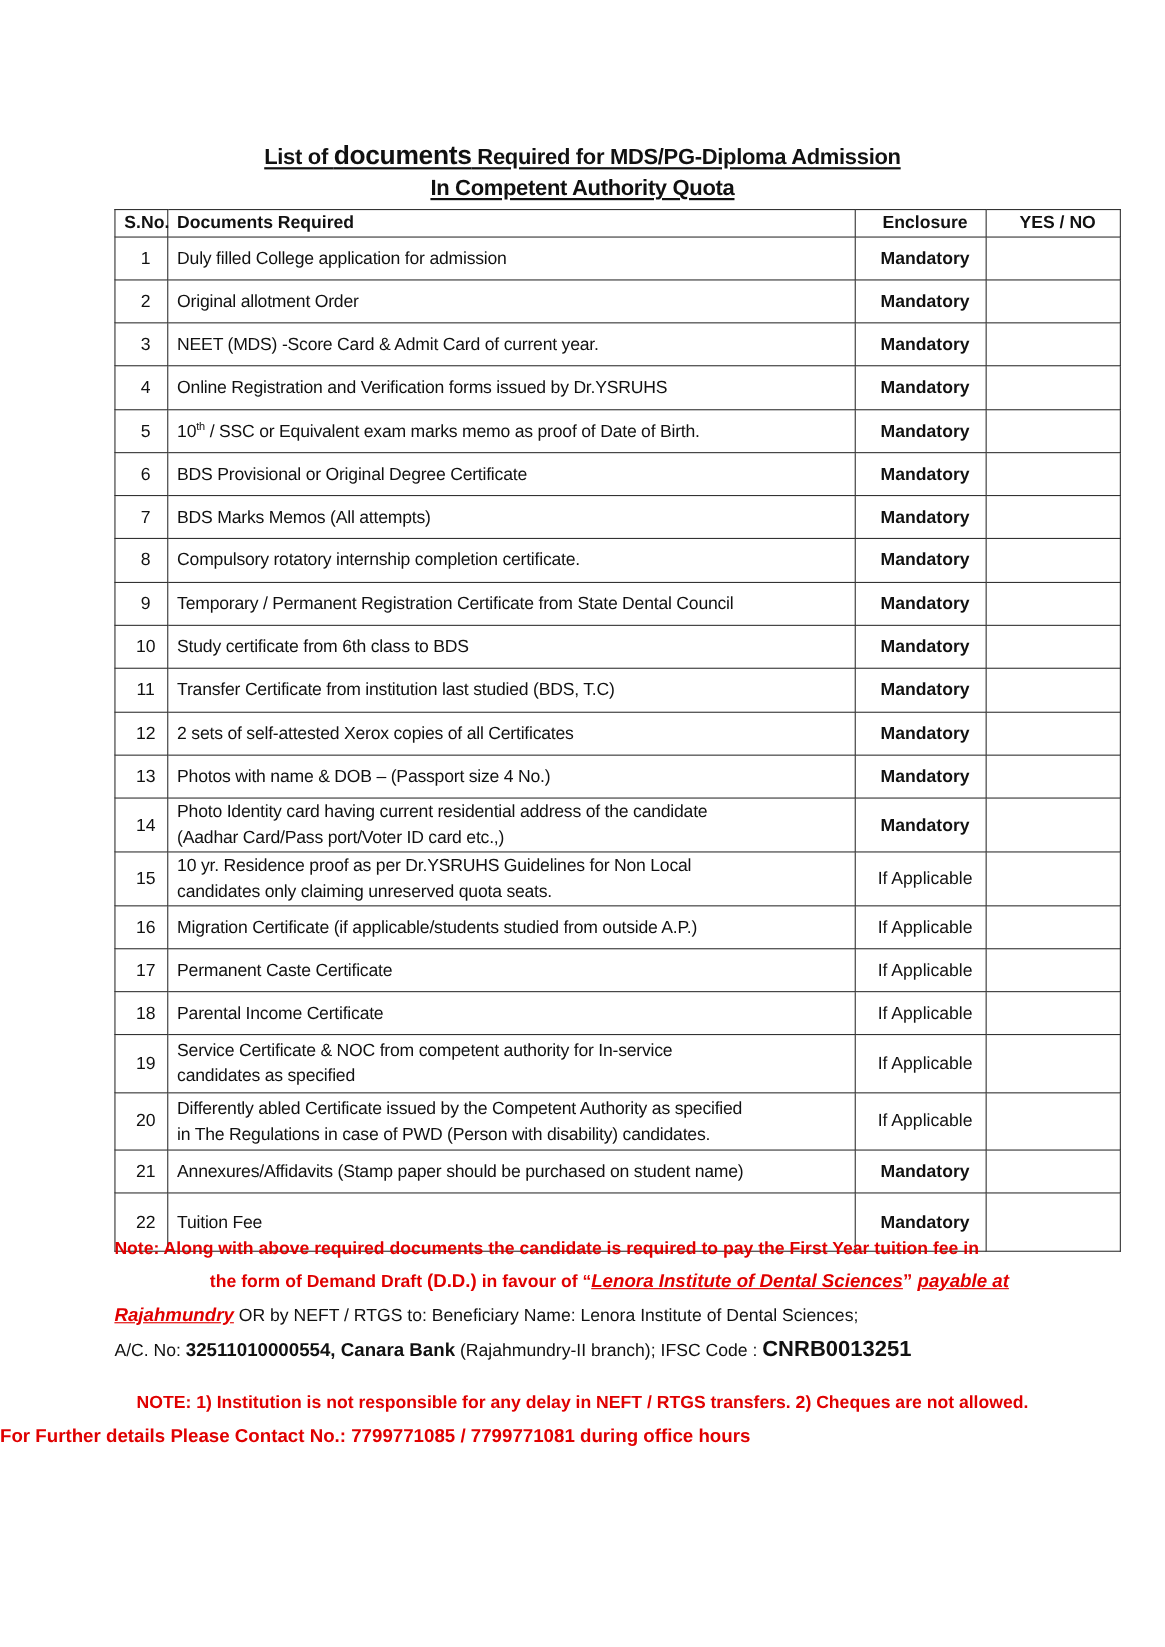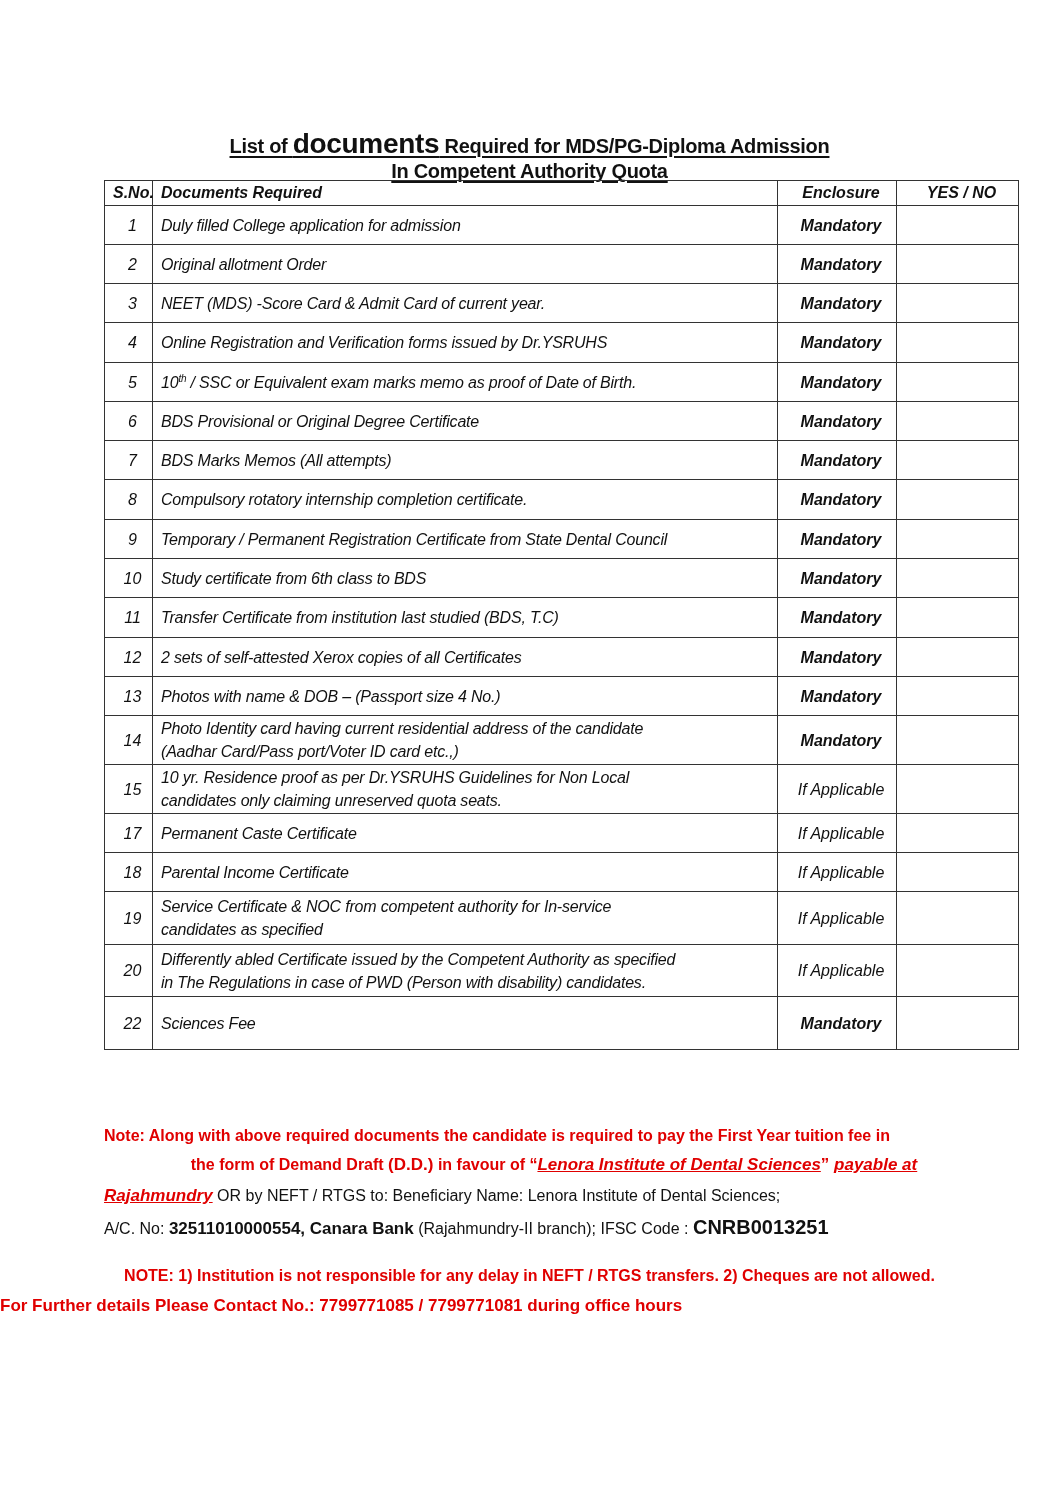--- a/index.html
+++ b/index.html
@@ -8,29 +8,28 @@
     font-family: "Liberation Sans", "DejaVu Sans", sans-serif;
     color: #111111;
   }
   .title {
     position: absolute; left: 0; width: 1059px; text-align: center;
     font-family: "Liberation Sans", sans-serif; font-weight: bold;
     color: #111; text-decoration: underline; text-underline-offset: 3px;
     white-space: nowrap;
   }
   .title1 { top: 128px; font-size: 20px; letter-spacing: -0.3px; }
-  .title1 .big { font-size: 28px; margin-top: 30px; }
+  .title1 .big { font-size: 24px; margin-top: 30px; }
   .title2 { top: 160px; font-size: 20px; letter-spacing: -0.3px; }
 
   table.docs {
-    position: absolute; left: 104px; top: 180px;
+    position: absolute; left: 104px; top: 190px;
     border-collapse: collapse; table-layout: fixed;
     width: 914px;
     font-size: 16px;
-    font-style: italic;
   }
   table.docs td, table.docs th {
     border: 1.5px solid #333;
     padding: 0 0 0 8px;
     vertical-align: middle;
     line-height: 23px;
   }
   table.docs th { font-weight: bold; height: 24px; line-height: 22px; }
   th.c-sno { text-align: left; padding-left: 2px; }
   th.c-doc { text-align: left; }
@@ -193,20 +192,28 @@
       <tr style="height: 49px;">
         <td class="c-sno">15</td>
         <td class="c-doc">
           <div>10 yr. Residence proof as per Dr.YSRUHS Guidelines for Non Local</div>
           <div>candidates only claiming unreserved quota seats.</div>
         </td>
         <td class="c-enc">If Applicable</td>
         <td class="c-yn"></td>
       </tr>
       <tr style="height: 39px;">
+        <td class="c-sno">16</td>
+        <td class="c-doc">
+          <div>Migration Certificate (if applicable/students studied from outside A.P.)</div>
+        </td>
+        <td class="c-enc">If Applicable</td>
+        <td class="c-yn"></td>
+      </tr>
+      <tr style="height: 39px;">
         <td class="c-sno">17</td>
         <td class="c-doc">
           <div>Permanent Caste Certificate</div>
         </td>
         <td class="c-enc">If Applicable</td>
         <td class="c-yn"></td>
       </tr>
       <tr style="height: 39px;">
         <td class="c-sno">18</td>
         <td class="c-doc">
@@ -226,24 +233,32 @@
       </tr>
       <tr style="height: 52px;">
         <td class="c-sno">20</td>
         <td class="c-doc">
           <div>Differently abled Certificate issued by the Competent Authority as specified</div>
           <div>in The Regulations in case of PWD (Person with disability) candidates.</div>
         </td>
         <td class="c-enc">If Applicable</td>
         <td class="c-yn"></td>
       </tr>
+      <tr style="height: 39px;">
+        <td class="c-sno">21</td>
+        <td class="c-doc">
+          <div>Annexures/Affidavits (Stamp paper should be purchased on student name)</div>
+        </td>
+        <td class="c-enc mand">Mandatory</td>
+        <td class="c-yn"></td>
+      </tr>
       <tr style="height: 53px;">
         <td class="c-sno">22</td>
         <td class="c-doc">
-          <div>Sciences Fee</div>
+          <div>Tuition Fee</div>
         </td>
         <td class="c-enc mand">Mandatory</td>
         <td class="c-yn"></td>
       </tr>
     </tbody>
 </table>
 
 <div class="notes n1 line red bold">Note: Along with above required documents the candidate is required to pay the First Year tuition fee in</div>
 <div class="notes n2 line red bold">
   <span>the form of Demand Draft </span><span class="lg">(D.D.)</span><span> in favour of “</span><span class="ital-u lg">Lenora Institute of Dental Sciences</span><span class="lg">” </span><span class="ital-u lg">payable at</span>

